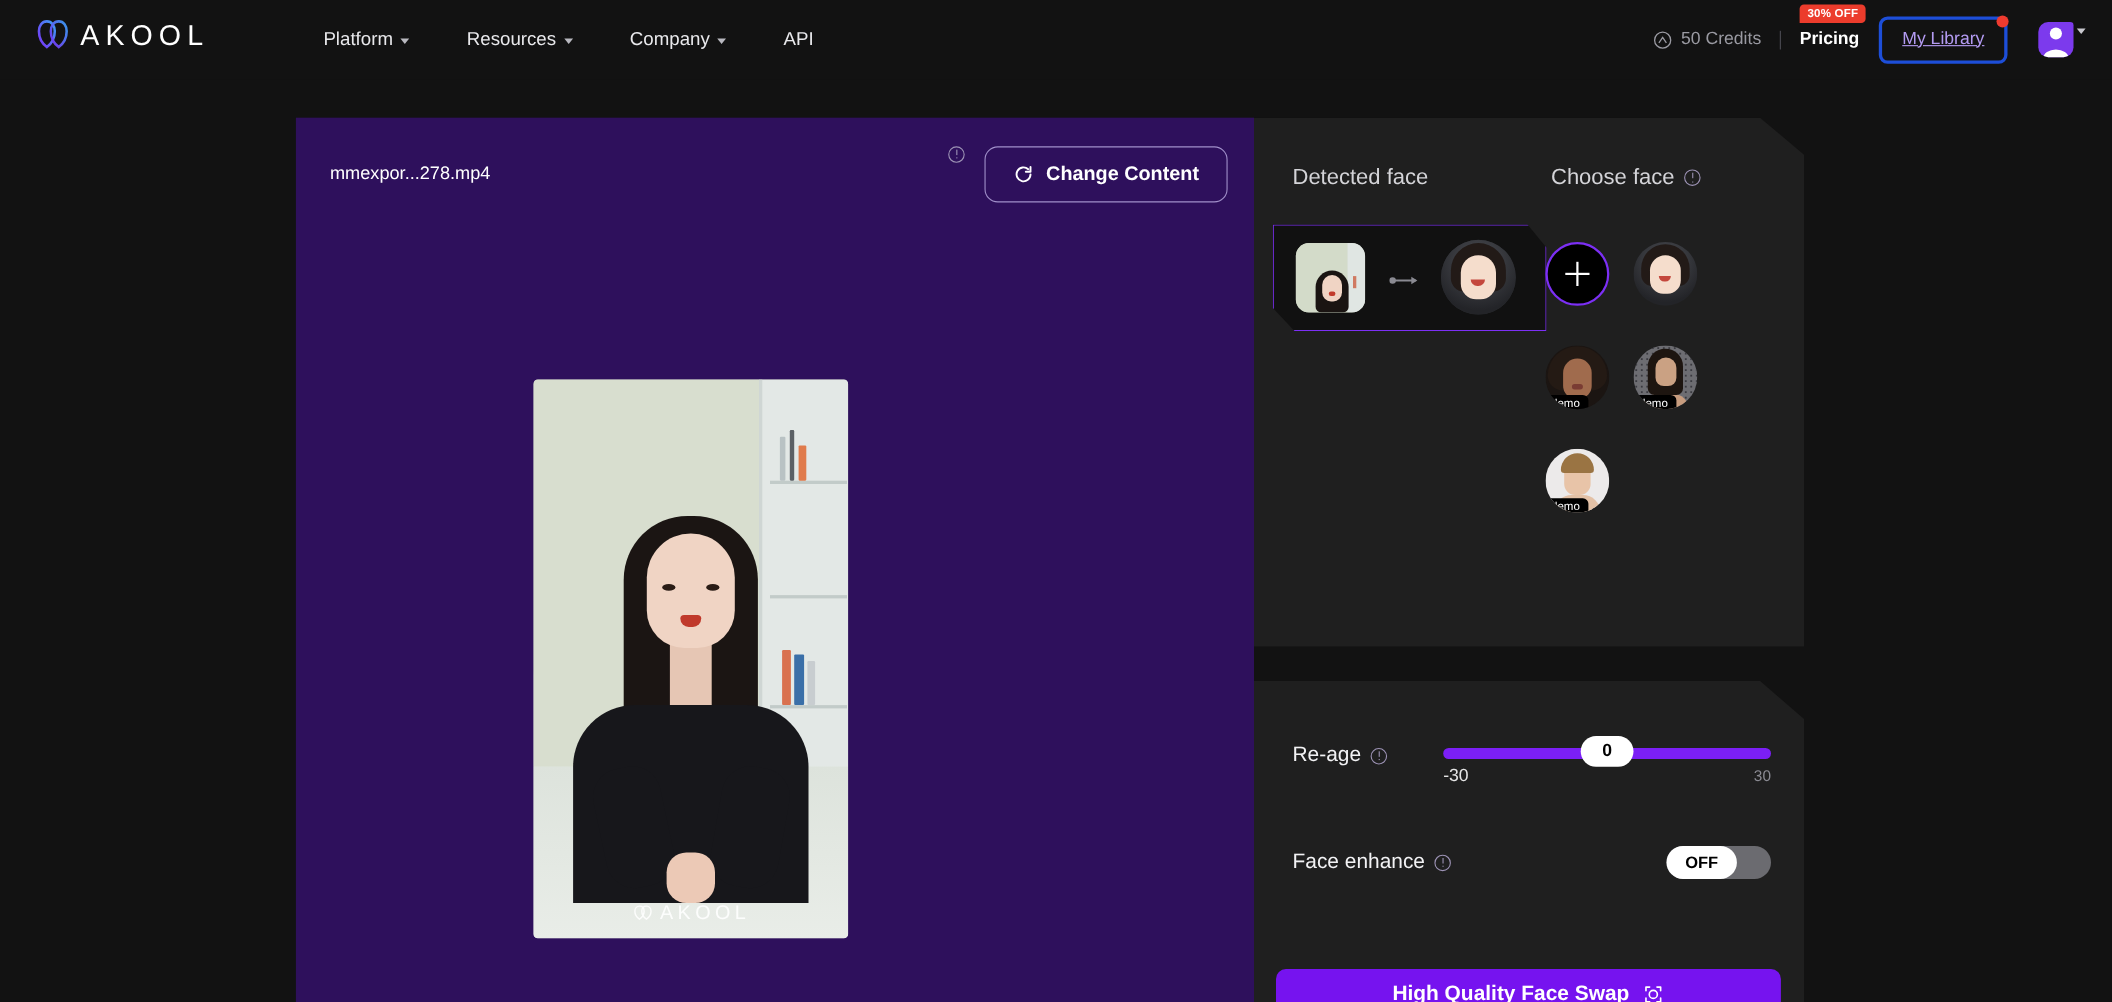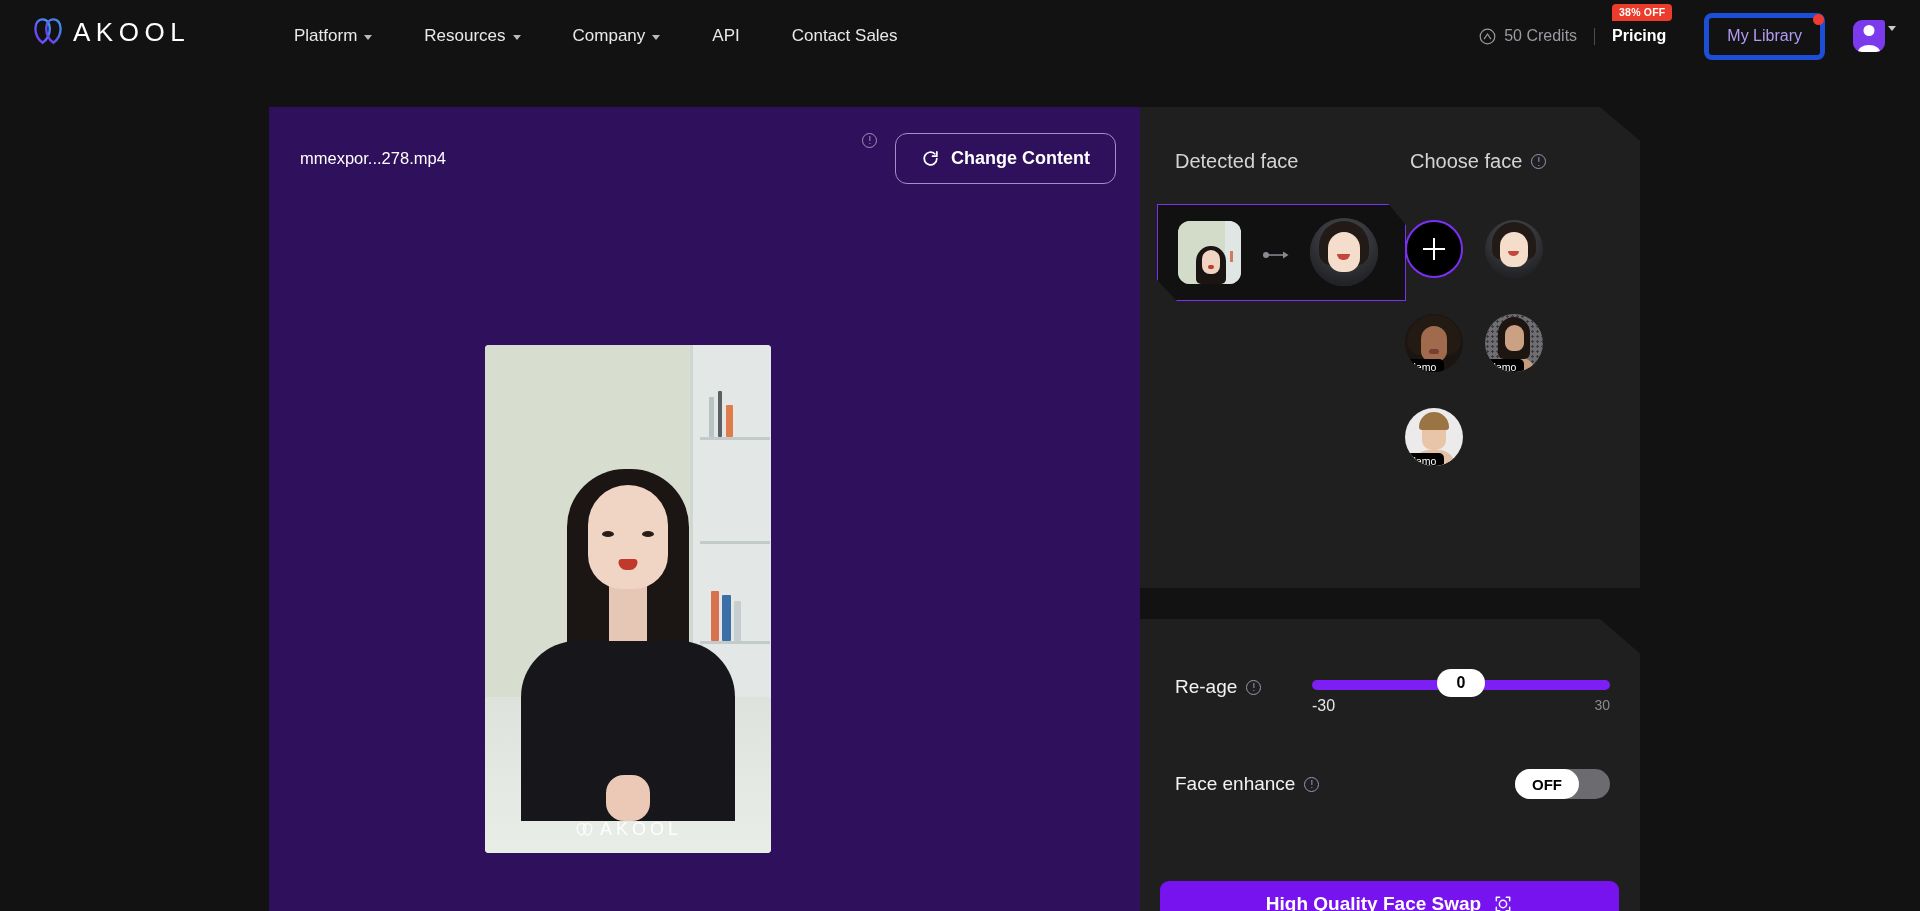--- a/index.html
+++ b/index.html
@@ -58,25 +58,26 @@
     color: #ffffff; font-size: 16px; font-weight: 700;
   }
   #pricing-badge {
     position: absolute; left: 0px; top: -23px;
     background: #ec3c2c; color: #ffffff;
     font-size: 10.5px; font-weight: 700; letter-spacing: 0.2px;
     padding: 2px 7px 3px; border-radius: 4px 4px 4px 0;
     white-space: nowrap;
   }
   #my-library {
-    margin-left: 38px; position: relative;
-    border: 5px solid #1d4ed8; border-radius: 8px;
+    margin-left: 18px; position: relative;
+    border: 3px solid #1d4ed8; border-radius: 8px;
     color: #b49bf2; font-size: 16px;
     padding: 9px 18px 10px; cursor: pointer; background: transparent;
     font-family: "Liberation Sans", sans-serif;
+    text-decoration: underline;
   }
   #library-dot {
     position: absolute; right: -4px; top: -4px;
     width: 11px; height: 11px; border-radius: 50%;
     background: #ef3b2f;
   }
   #avatar-group {
     margin-left: 28px; display: flex; align-items: flex-start; gap: 3px;
     cursor: pointer;
   }
@@ -421,38 +422,35 @@
       <span>Resources</span>
       <span class="caret"></span>
     </div>
     <div class="nav-item">
       <span>Company</span>
       <span class="caret"></span>
     </div>
     <div class="nav-item">
       <span>API</span>
     </div>
-    <div class="nav-item">
-      <span>Contact Sales</span>
-    </div>
   </nav>
 
   <div id="header-right">
     <div id="credits">
       <svg id="credit-icon" viewBox="0 0 20 20">
         <circle cx="10" cy="10" r="8.6" fill="none" stroke="#9a9aa2" stroke-width="1.4"></circle>
         <path d="M6 13l4-6 4 6" fill="none" stroke="#9a9aa2" stroke-width="1.4"></path>
       </svg>
       <span>50 Credits</span>
     </div>
 
     <div id="hdr-divider"></div>
 
     <div id="pricing-wrap">
-      <span id="pricing-badge">38% OFF</span>
+      <span id="pricing-badge">30% OFF</span>
       <span id="pricing">Pricing</span>
     </div>
 
     <button id="my-library">
       <span id="library-dot"></span>
       <span>My Library</span>
     </button>
 
     <div id="avatar-group">
       <div id="avatar">

